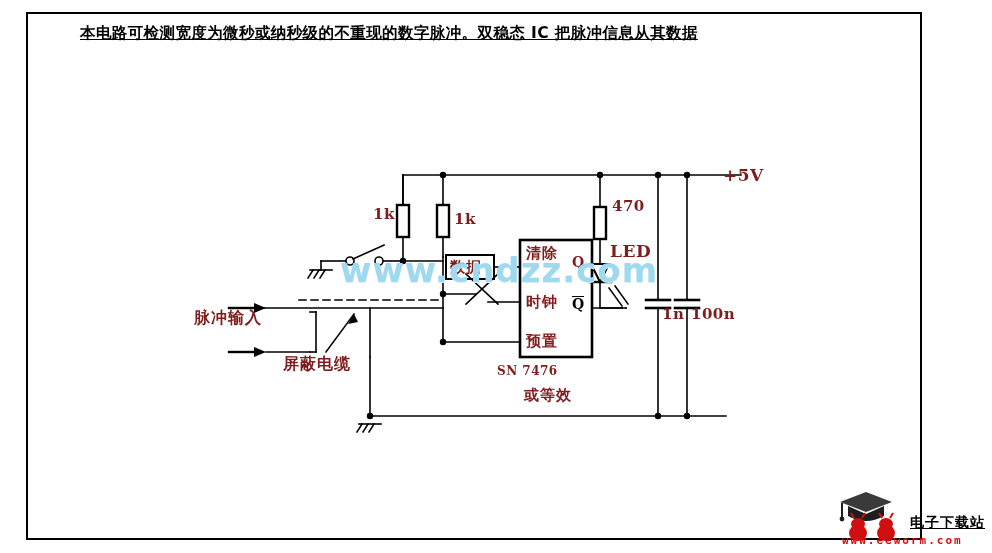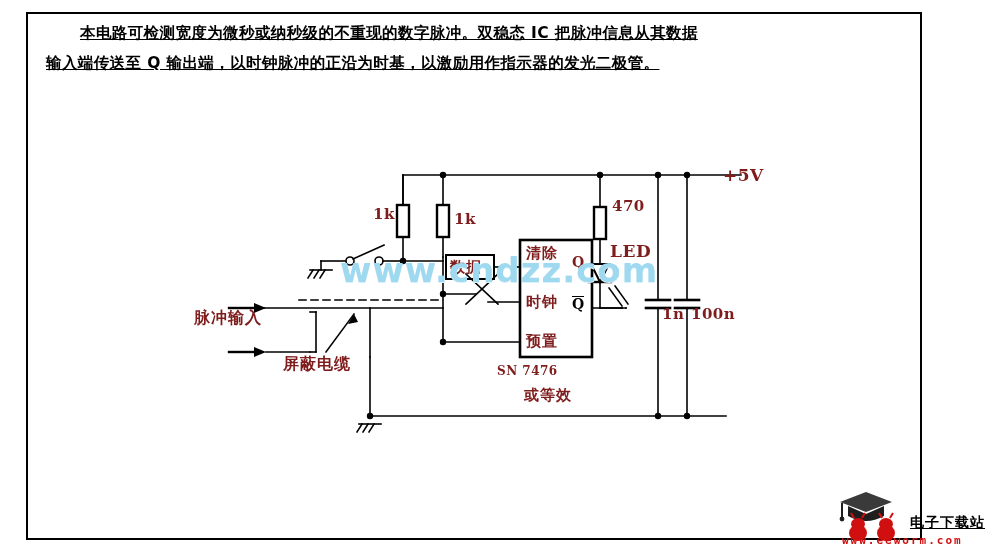--- a/index.html
+++ b/index.html
@@ -43,21 +43,20 @@
 </style>
 </head>
 <body>
 
 <div id="page">
 
   <div id="frame"></div>
 
   <div id="caption">
     <span class="ind"></span><span>本电路可检测宽度为微秒或纳秒级的不重现的数字脉冲。双稳态 IC 把脉冲信息从其数据</span><br>
-    <span>输入端传送至 Q 输出端，以时钟脉冲的正沿为时基，以激励用作指示器的发光二极管。</span>
   </div>
 
   <div id="schem">
     <svg width="896" height="528" viewBox="0 0 896 528">
       <g stroke="#000" fill="none" stroke-width="1.6" stroke-linecap="square">
 
         <line x1="377" y1="163" x2="715" y2="163"></line>
 
         <line x1="377" y1="163" x2="377" y2="196"></line>
         <line x1="377" y1="196" x2="377" y2="196"></line>

